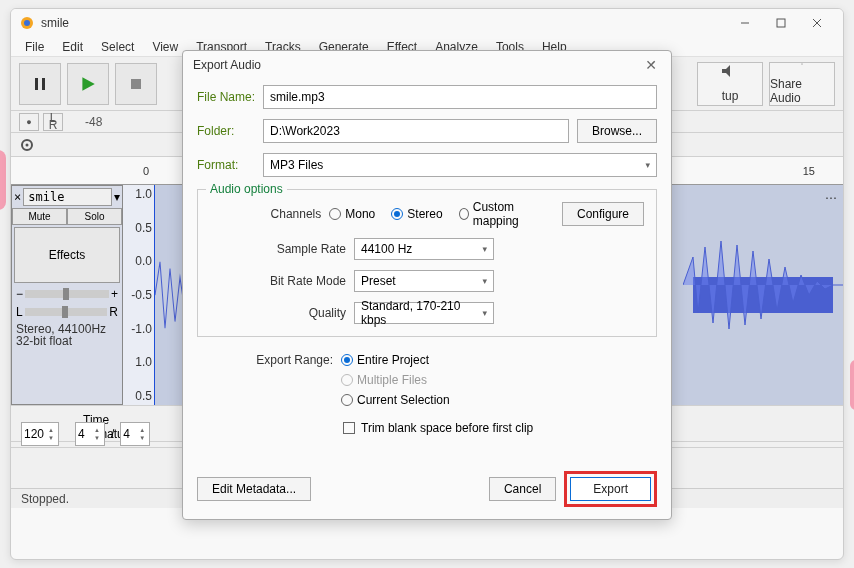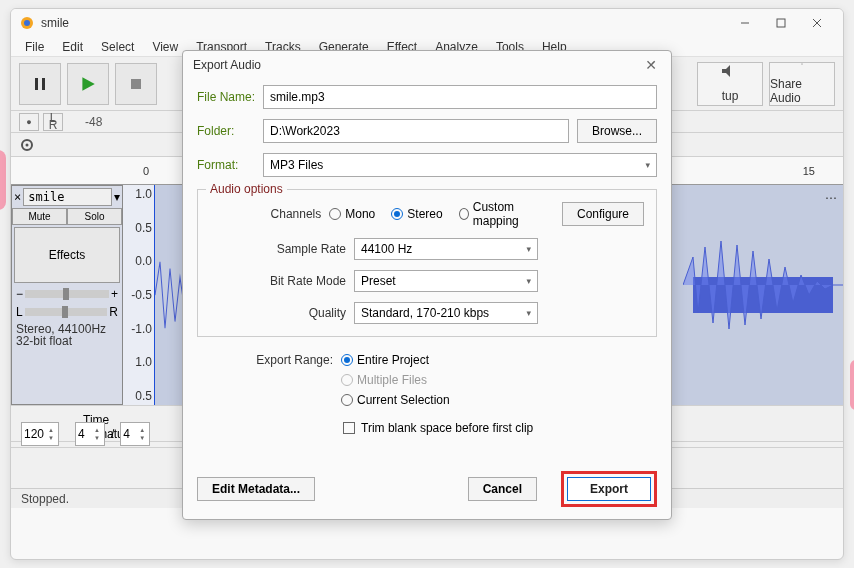--- a/index.html
+++ b/index.html
@@ -70,36 +70,36 @@
 .dlg-close { margin-left: auto; width: 20px; height: 20px; display: flex; align-items: center; justify-content: center; color: #666; font-size: 14px; }
 .dlg-body { flex: 1; padding: 6px 14px; display: flex; flex-direction: column; gap: 10px; }
 .dlg-row { display: flex; align-items: center; gap: 8px; }
 .dlg-label { width: 58px; color: #4d7c0f; }
 .dlg-input { flex: 1; height: 24px; border: 1px solid #aaa; background: #fff; padding: 0 6px; }
 .dlg-btn { height: 24px; border: 1px solid #aaa; background: #f4f4f4; padding: 0 14px; display: flex; align-items: center; font-size: 12px; }
 .dlg-select { flex: 1; height: 24px; border: 1px solid #aaa; background: #fff; padding: 0 6px; display: flex; align-items: center; }
 .dlg-select .caret { margin-left: auto; color: #666; font-size: 9px; }
 
 .fieldset { border: 1px solid #ccc; padding: 10px 12px 12px; margin-top: 2px; position: relative; }
-.fieldset .legend { position: absolute; top: -8px; left: 8px; background: #fafafa; padding: 0 4px; color: #7f1d1d; }
+.fieldset .legend { position: absolute; top: -8px; left: 8px; background: #fafafa; padding: 0 4px; color: #15803d; }
 .opt-row { display: flex; align-items: center; gap: 8px; margin-bottom: 10px; }
 .opt-label { width: 136px; text-align: right; color: #333; }
 .radio { display: inline-flex; align-items: center; gap: 4px; margin-right: 8px; }
 .radio .dot { width: 12px; height: 12px; border: 1px solid #666; border-radius: 50%; display: inline-flex; align-items: center; justify-content: center; }
 .radio .dot.checked::after { content: ""; width: 6px; height: 6px; background: #0a6cd6; border-radius: 50%; }
 .radio .dot.checkedborder { border-color: #0a6cd6; }
-.sel-sm { width: 184px; height: 22px; border: 1px solid #aaa; background: #fff; padding: 0 6px; display: flex; align-items: center; }
+.sel-sm { width: 140px; height: 22px; border: 1px solid #aaa; background: #fff; padding: 0 6px; display: flex; align-items: center; }
 .sel-sm .caret { margin-left: auto; font-size: 9px; color: #666; }
 
 .range-row { display: flex; align-items: center; gap: 8px; margin-bottom: 6px; }
 .range-label { width: 136px; text-align: right; color: #333; }
 .check { display: inline-flex; align-items: center; gap: 6px; margin-left: 146px; margin-top: 8px; }
 .check .box { width: 12px; height: 12px; border: 1px solid #666; }
 
-.dlg-footer { display: flex; align-items: center; padding: 8px 14px 12px; gap: 24px; font-weight: bold; }
+.dlg-footer { display: flex; align-items: center; padding: 8px 14px 12px; gap: 8px; }
 .dlg-footer .spacer { flex: 1; }
 .export-btn { border: 3px solid #e03030; padding: 3px; }
 .export-btn .inner { border: 1px solid #0a6cd6; background: #fff; height: 24px; padding: 0 22px; display: flex; align-items: center; color: #222; }
 
 
 .pink-l { position: absolute; left: -2px; top: 150px; width: 8px; height: 60px; background: #f4a0b4; border-radius: 0 30px 30px 0; z-index: 0; }
 .pink-r { position: absolute; right: -2px; top: 360px; width: 6px; height: 50px; background: #f4a0b4; border-radius: 30px 0 0 30px; z-index: 0; }
 </style>
 </head>
 <body>

